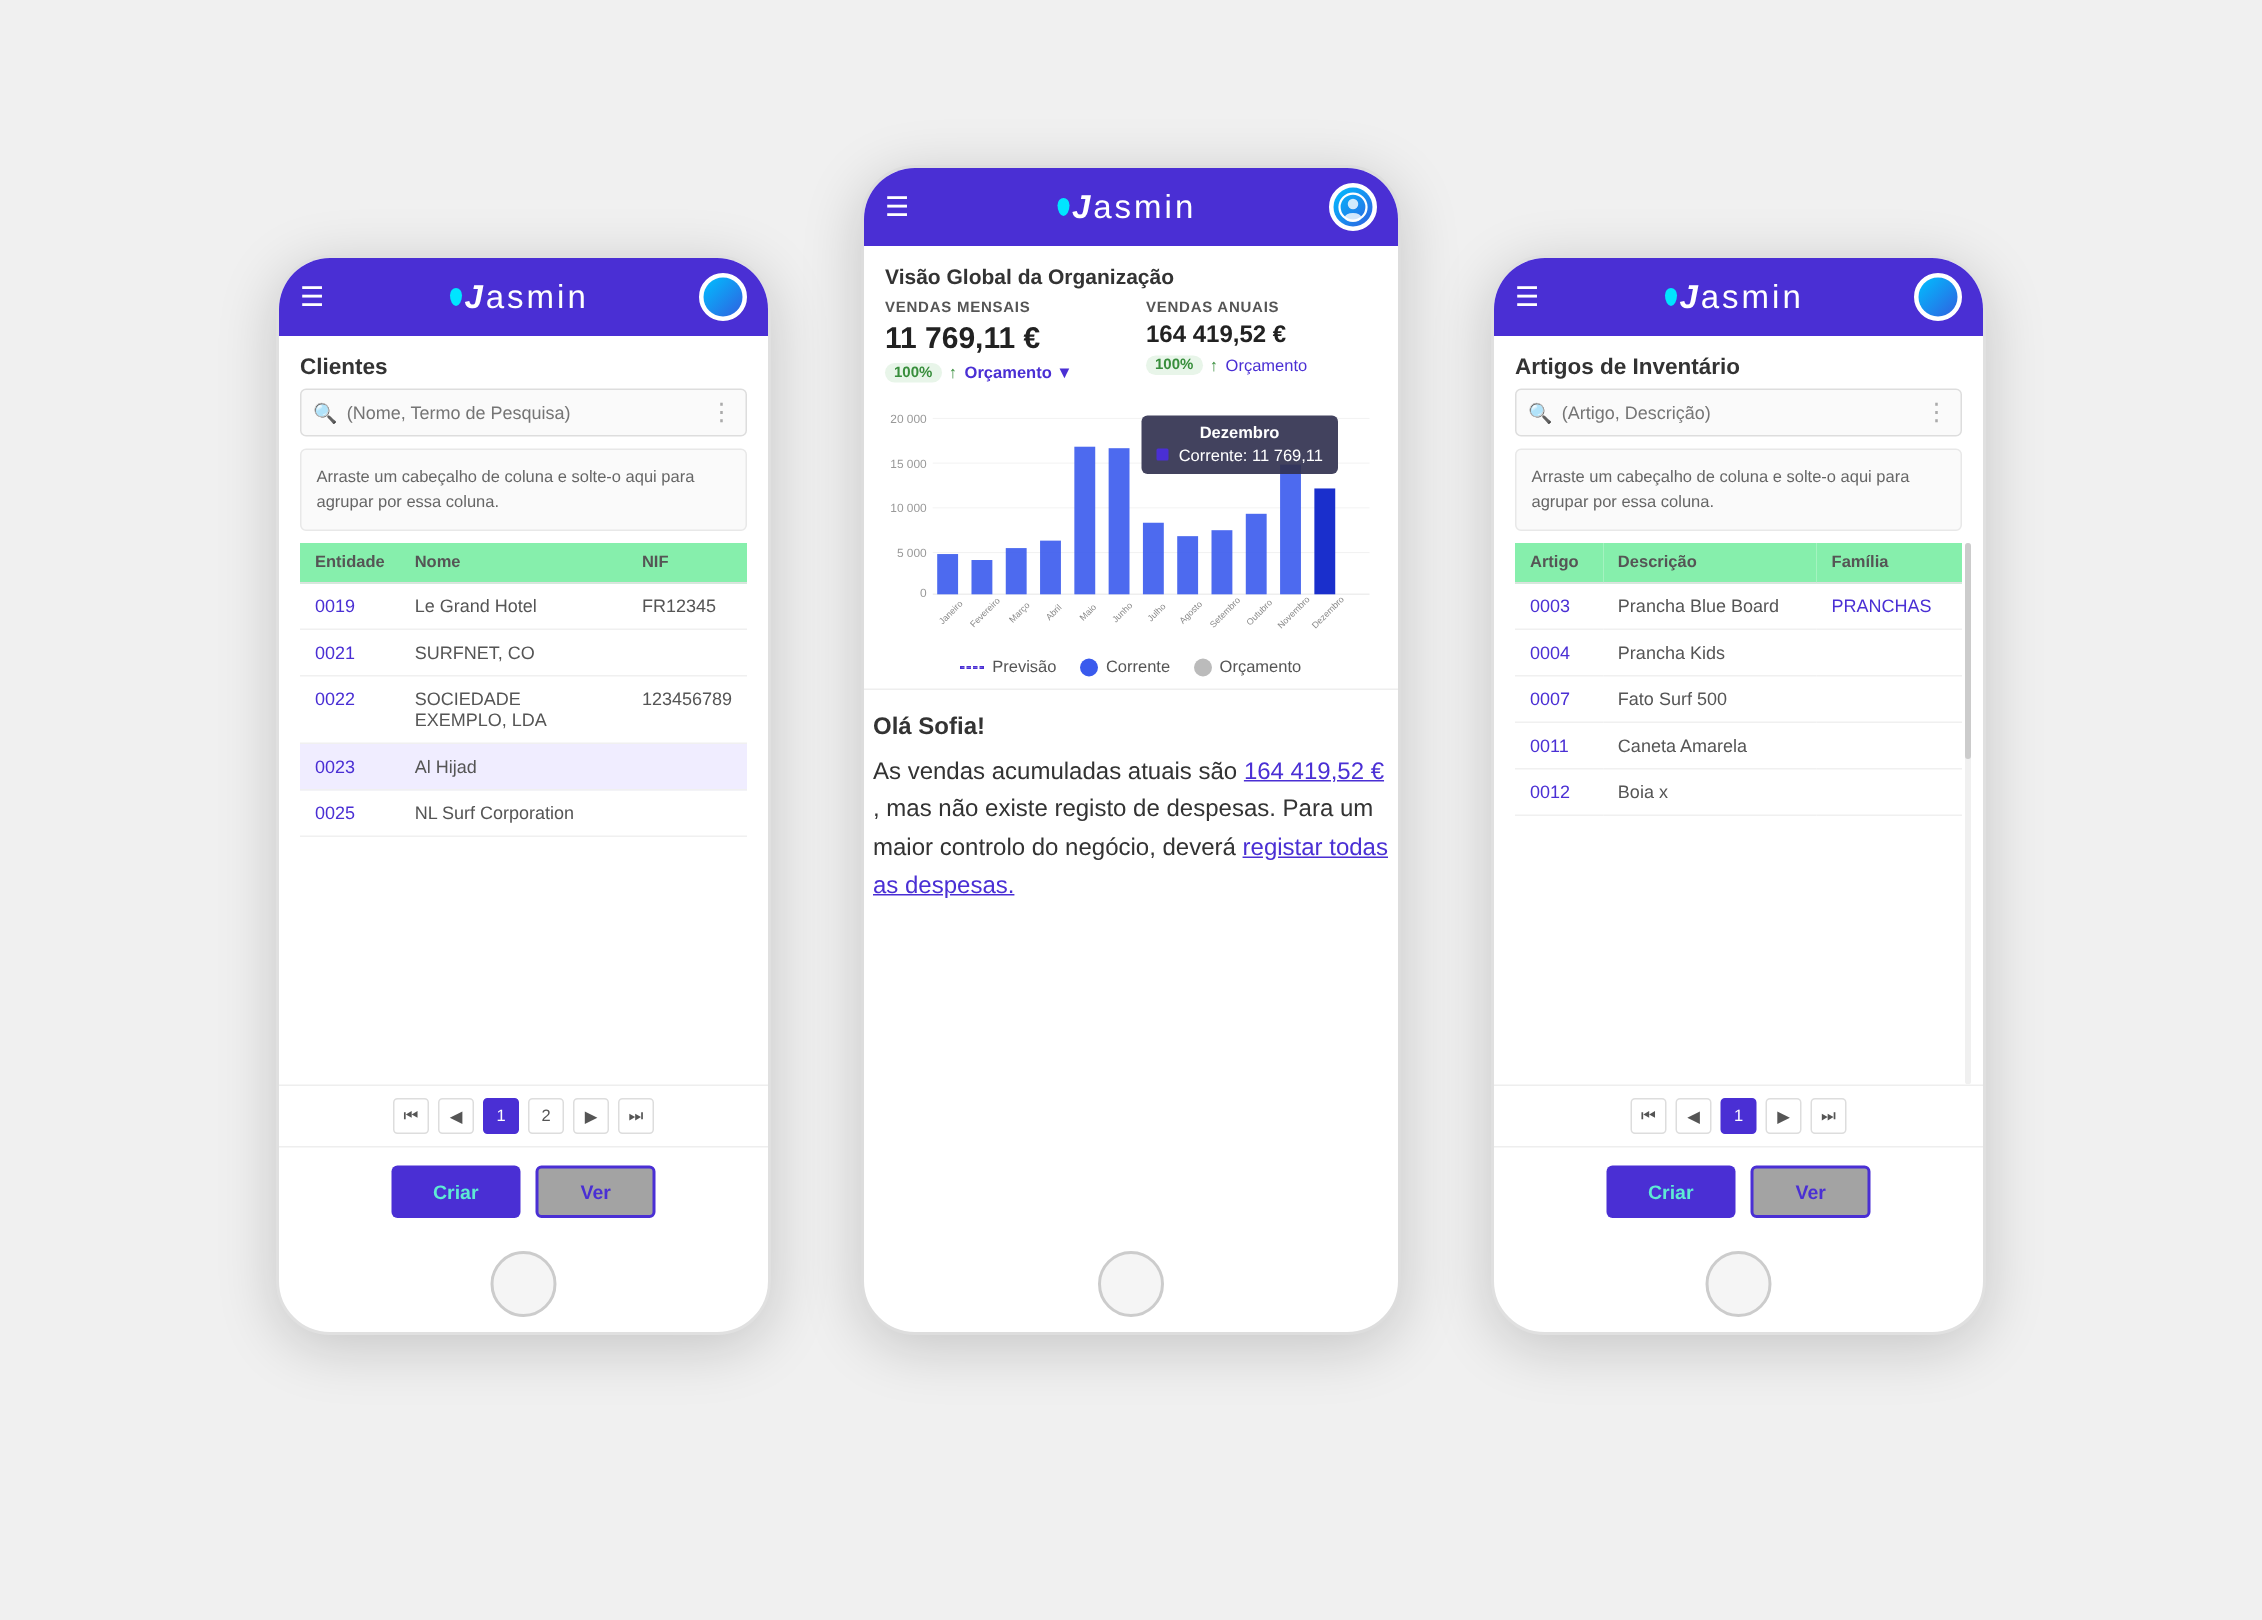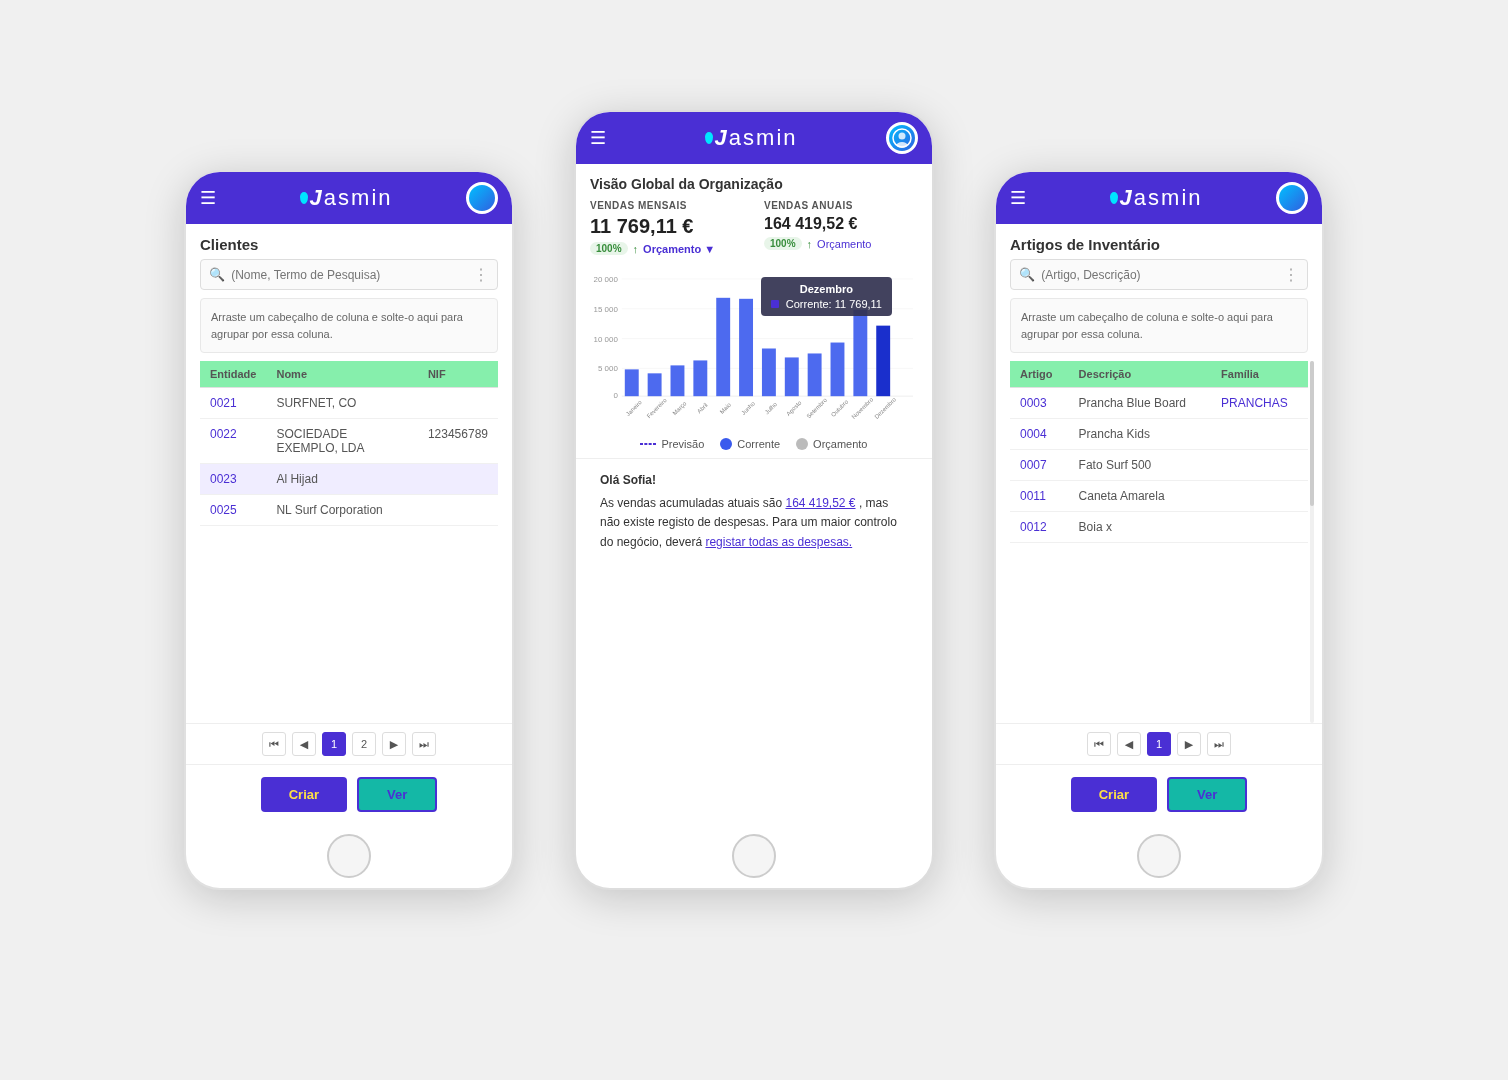--- a/index.html
+++ b/index.html
@@ -257,31 +257,31 @@
     .bottom-buttons {
       display: flex;
       gap: 10px;
       padding: 12px 14px;
       border-top: 1px solid #eee;
       justify-content: center;
     }
 
     .btn-primary {
       background: #4a2fd4;
-      color: #fde047;
+      color: #5eead4;
       border: none;
       border-radius: 4px;
       padding: 8px 28px;
       font-size: 13px;
       font-weight: 600;
       cursor: pointer;
     }
 
     .btn-outline {
-      background: #14b8a6;
+      background: #a3a3a3;
       color: #4a2fd4;
       border: 2px solid #4a2fd4;
       border-radius: 4px;
       padding: 8px 28px;
       font-size: 13px;
       font-weight: 600;
       cursor: pointer;
     }
 
     
@@ -399,23 +399,23 @@
     }
 
     .legend-dot {
       width: 12px;
       height: 12px;
       border-radius: 50%;
     }
 
     
     .message-section {
-      padding: 12px 24px;
+      padding: 12px 6px;
       border-top: 1px solid #eee;
-      font-size: 12px;
+      font-size: 16px;
       color: #333;
       line-height: 1.6;
       flex: 1;
     }
 
     .message-title {
       font-weight: 700;
       margin-bottom: 4px;
     }
 
@@ -483,20 +483,25 @@
       <div style="padding: 0 14px; flex:1; overflow:hidden; position:relative;">
         <table class="data-table">
           <thead>
             <tr>
               <th>Entidade</th>
               <th>Nome</th>
               <th>NIF</th>
             </tr>
           </thead>
           <tbody id="left-table-body">
+          <tr>
+      <td class="link-cell">0019</td>
+      <td>Le Grand Hotel</td>
+      <td>FR12345</td>
+    </tr>
               <tr>
       <td class="link-cell">0021</td>
       <td>SURFNET, CO</td>
       <td></td>
     </tr>
               <tr>
       <td class="link-cell">0022</td>
       <td>SOCIEDADE EXEMPLO, LDA</td>
       <td>123456789</td>
     </tr>

